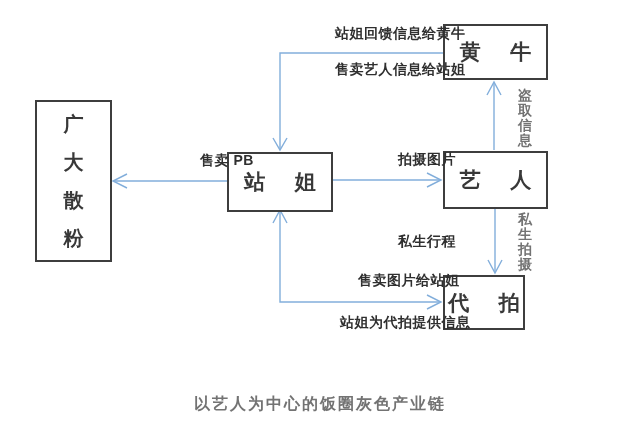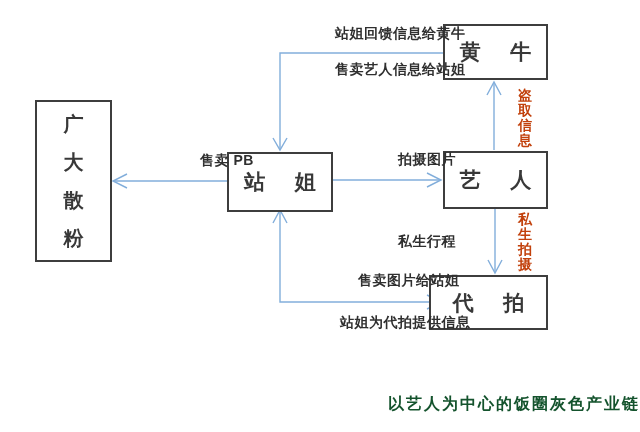--- a/index.html
+++ b/index.html
@@ -45,36 +45,36 @@
     font-weight: 600;
     color: #2f2f2f;
     letter-spacing: 0.5px;
     white-space: nowrap;
     padding-left: 48px;
   }
   .edge-label-v {
     position: absolute;
     font-size: 14px;
     font-weight: 600;
-    color: #c2410c;
+    color: #737373;
     width: 1em;
     word-break: break-all;
     line-height: 15px;
     text-align: right;
     white-space: normal;
   }
   #caption {
     position: absolute;
     left: 0; top: 394px;
     width: 100%;
-    text-align: right;
+    text-align: center;
     font-size: 16px;
     font-weight: 600;
     letter-spacing: 2px;
-    color: #14532d;
+    color: #737373;
   }
   .connector { stroke: #82aedb; stroke-width: 1.4; fill: none; }
 </style>
 </head>
 <body>
 
 <div id="stage">
 
   <svg id="connector-layer" viewBox="0 0 640 432" xmlns="http://www.w3.org/2000/svg">
 
@@ -107,21 +107,21 @@
   </div>
 
   <div class="node node-h" style="left:443px; top:24px; width:105px; height:56px;">
     <div class="node-label">黄牛</div>
   </div>
 
   <div class="node node-h" style="left:443px; top:151px; width:105px; height:58px;">
     <div class="node-label">艺人</div>
   </div>
 
-  <div class="node node-h" style="left:429px; top:275px; width:119px; height:55px;">
+  <div class="node node-h" style="left:443px; top:275px; width:82px; height:55px;">
     <div class="node-label">代拍</div>
   </div>
 
   <div class="edge-label" style="left:287px; top:25px;">站姐回馈信息给黄牛</div>
 
   <div class="edge-label" style="left:287px; top:61px;">售卖艺人信息给站姐</div>
 
   <div class="edge-label" style="left:152px; top:152px;">售卖 PB</div>
 
   <div class="edge-label" style="left:350px; top:151px;">拍摄图片</div>

